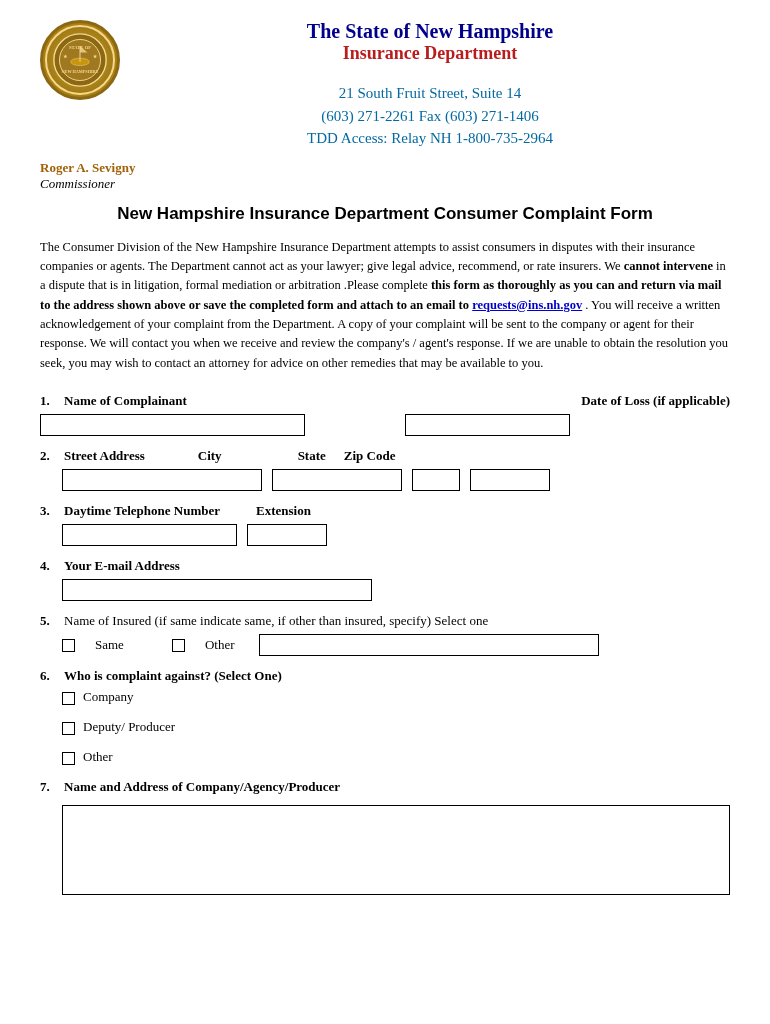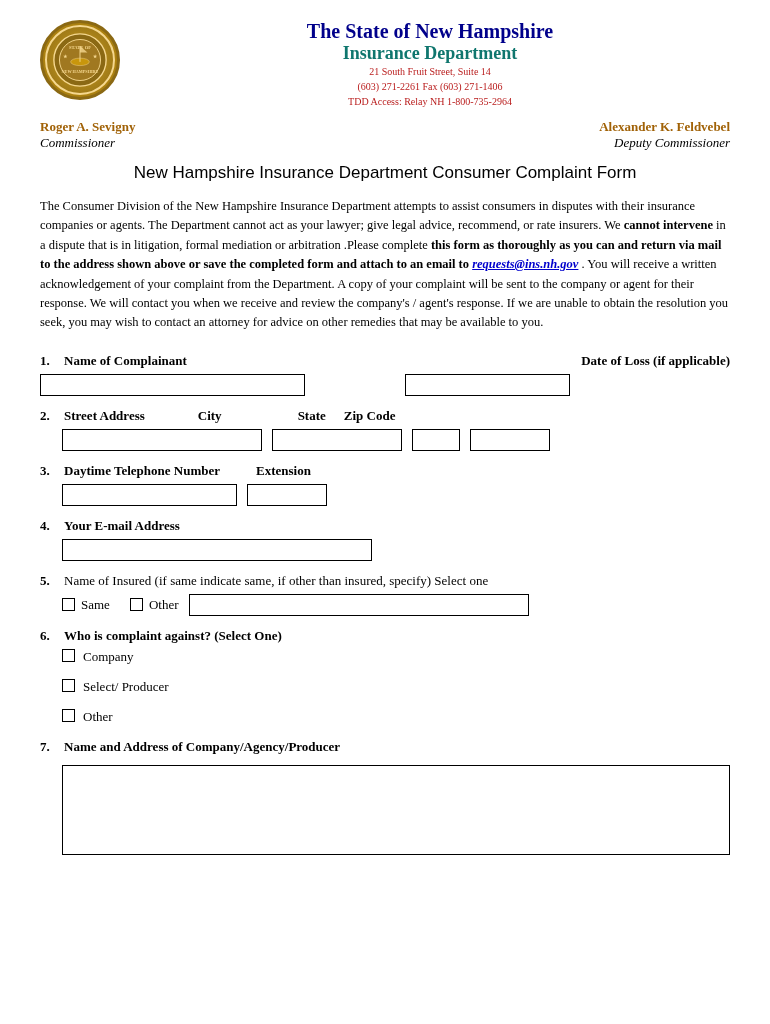--- a/index.html
+++ b/index.html
@@ -57,53 +57,53 @@
       text-align: center;
     }
     .header-center .title-main {
       font-size: 20px;
       font-weight: bold;
       color: #00008B;
     }
     .header-center .title-sub {
       font-size: 18px;
       font-weight: bold;
-      color: #0f766e;
+      color: #b91c1c;
     }
     .header-center .address-info {
-      font-size: 10px;
-      color: #b91c1c;
+      font-size: 15px;
+      color: #0369a1;
       line-height: 1.5;
+      margin-top: 18px;
     }
     .officials-row {
       display: flex;
       justify-content: space-between;
       margin-bottom: 12px;
       font-size: 13px;
     }
     .official-left { text-align: left; }
     .official-right { text-align: right; }
     .official-name { font-weight: bold; color: #a16207; }
     .official-title { font-style: italic; color: #000; }
     .form-title {
       text-align: center;
       font-size: 17px;
       font-family: Arial, sans-serif;
       margin-bottom: 14px;
-      font-weight: normal;
+      font-weight: bold;
     }
     .intro-text {
       font-size: 12.5px;
       line-height: 1.55;
       margin-bottom: 20px;
       text-align: left;
     }
     .intro-text a {
       color: #0000cc;
-      font-style: italic;
     }
     .field-section {
       margin-bottom: 12px;
     }
     .field-number {
       font-weight: bold;
       font-size: 13px;
       min-width: 18px;
     }
     .field-label {
@@ -152,21 +152,21 @@
     }
     .section-number-row {
       display: flex;
       align-items: baseline;
       gap: 6px;
       margin-bottom: 5px;
     }
     .checkbox-row {
       display: flex;
       align-items: center;
-      gap: 6px;
+      gap: 20px;
       margin-left: 22px;
       margin-bottom: 6px;
     }
     input[type="checkbox"] {
       width: 13px;
       height: 13px;
       border: 1px solid #000;
       appearance: none;
       -webkit-appearance: none;
       background: #fff;
@@ -176,21 +176,21 @@
       font-size: 13px;
     }
     .complaint-against-section {
       margin-bottom: 12px;
     }
     .complaint-options {
       margin-left: 22px;
     }
     .complaint-option-row {
       display: flex;
-      align-items: flex-start;
+      align-items: flex-end;
       gap: 8px;
       margin-bottom: 14px;
     }
     .section-7 {
       margin-top: 5px;
     }
     .large-textarea {
       width: 100%;
       height: 90px;
       border: 1px solid #000;
@@ -241,24 +241,20 @@
       <div>TDD Access: Relay NH 1-800-735-2964</div>
     </div>
   </div>
 </div>
 
 <div class="officials-row">
   <div class="official-left">
     <div class="official-name">Roger A. Sevigny</div>
     <div class="official-title">Commissioner</div>
   </div>
-  <div class="official-right">
-    <div class="official-name">Alexander K. Feldvebel</div>
-    <div class="official-title">Deputy Commissioner</div>
-  </div>
 </div>
 
 <div class="form-title">New Hampshire Insurance Department Consumer Complaint Form</div>
 
 <div class="intro-text">
   <span>The Consumer Division of the New Hampshire Insurance Department attempts to assist consumers in disputes with their insurance companies or agents. The Department cannot act as your lawyer; give legal advice, recommend, or rate insurers. We </span><strong>cannot intervene</strong><span> in a dispute that is in litigation, formal mediation or arbitration .Please complete </span><strong>this form as thoroughly as you can and return via mail to the address shown above or save the completed form and attach to an email to <a href="#">requests@ins.nh.gov</a> </strong><span>. You will receive a written acknowledgement of your complaint from the Department. A copy of your complaint will be sent to the company or agent for their response. We will contact you when we receive and review the company's / agent's response. If we are unable to obtain the resolution you seek, you may wish to contact an attorney for advice on other remedies that may be available to you.</span>
 </div>
 
 <div class="field-section">
   <div class="section-number-row">
@@ -335,21 +331,21 @@
     <span class="field-number">6.</span>
     <span class="field-label">Who is complaint against? (Select One)</span>
   </div>
   <div class="complaint-options">
     <div class="complaint-option-row">
       <input type="checkbox" style="">
       <span class="checkbox-label">Company</span>
     </div>
     <div class="complaint-option-row">
       <input type="checkbox" style="">
-      <span class="checkbox-label">Select/ Producer</span>
+      <span class="checkbox-label">Deputy/ Producer</span>
     </div>
     <div class="complaint-option-row">
       <input type="checkbox" style="">
       <span class="checkbox-label">Other</span>
     </div>
   </div>
 </div>
 
 <div class="field-section section-7">
   <div class="section-number-row">

